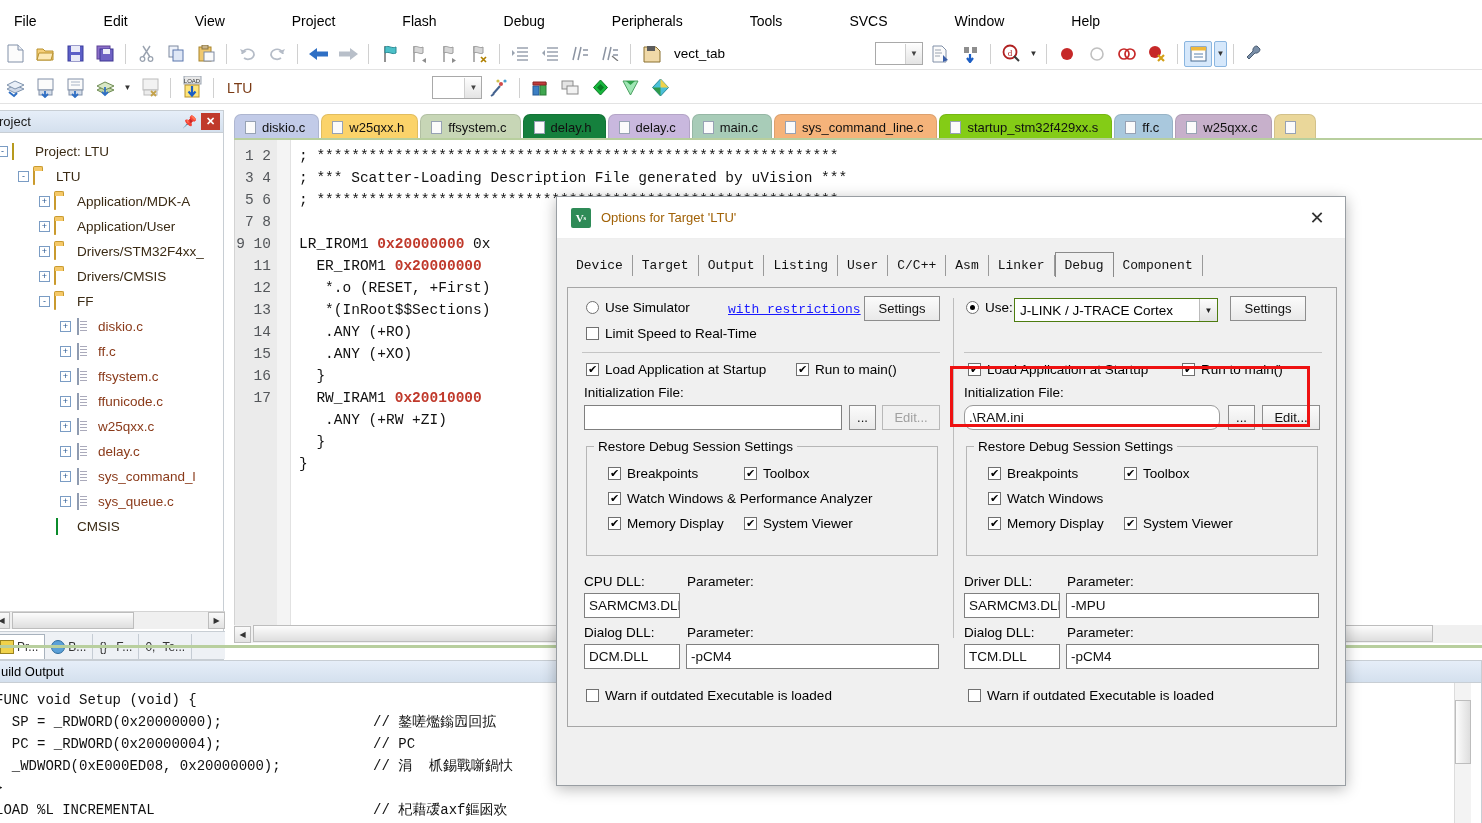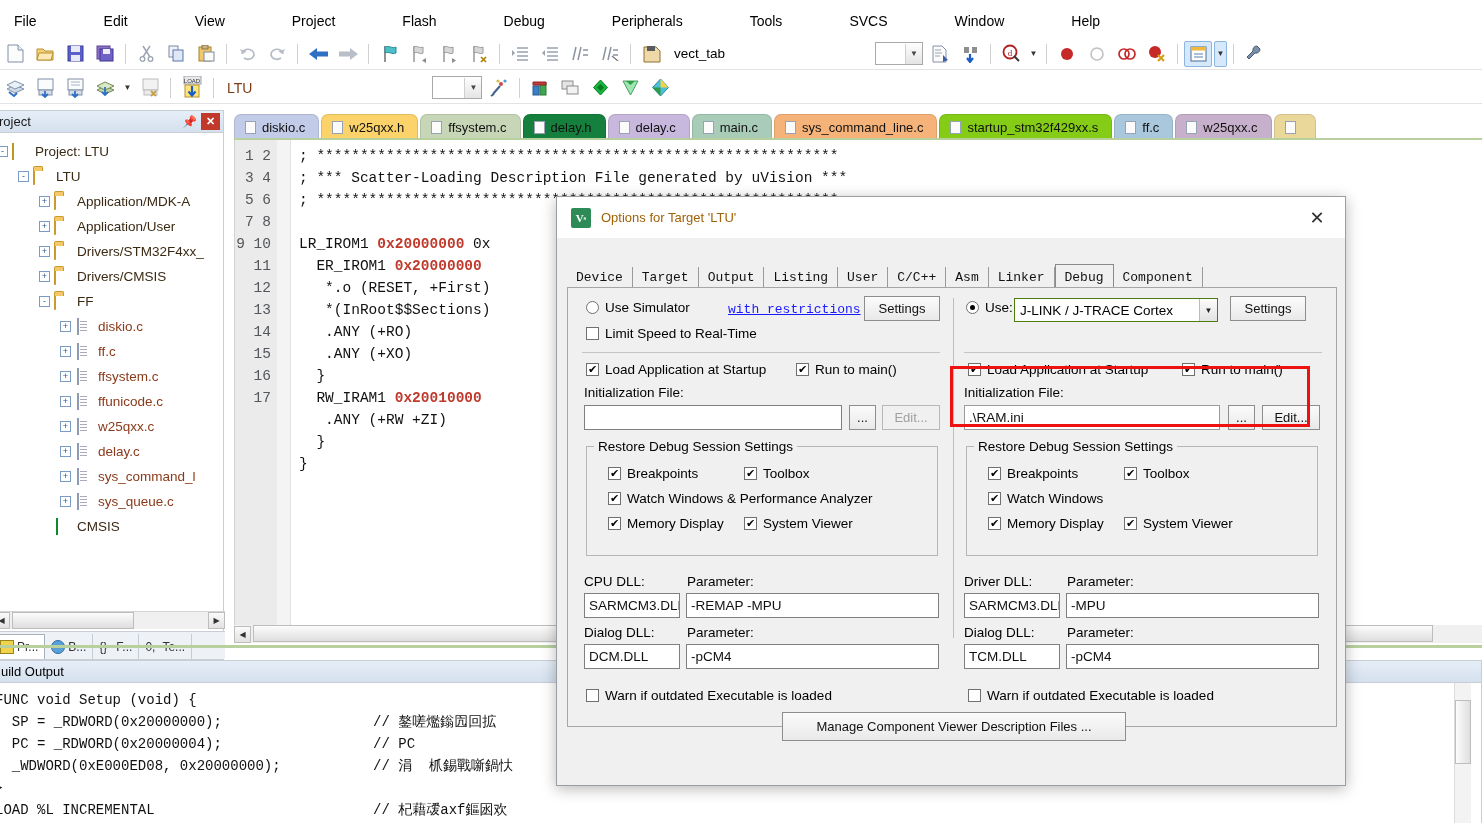--- a/index.html
+++ b/index.html
@@ -235,21 +235,21 @@
     font-family: "Liberation Serif", serif;
   }
   #dlg-title-text { font-size: 13px; color: #a16207; }
   #dlg-close {
     margin-left: auto; width: 44px; height: 38px; display: flex;
     align-items: center; justify-content: center; font-size: 18px; color: #333;
   }
 
   #dlg-tabs {
     display: flex; align-items: flex-end; height: 25px;
-    padding-left: 10px; margin-top: 24px;
+    padding-left: 10px; margin-top: 12px;
   }
   .dtab {
     height: 21px; padding: 0 9px; font-family: "Liberation Mono", monospace;
     font-size: 13px; color: #111; display: flex; align-items: center;
     border-right: 1px solid #9a9a9a; background: #f0f0f0; white-space: nowrap;
   }
   .dtab.active {
     background: #f0f0f0; height: 25px; border: 1px solid #8a8a8a;
     border-bottom: none; font-weight: normal; position: relative; top: 1px;
   }
@@ -934,21 +934,20 @@
         <span>Memory Display</span>
       </div>
       <div class="row" style="left:176px;top:228px;">
         <span class="chk">✔</span>
         <span>System Viewer</span>
       </div>
 
       <div class="lbl" style="left:16px;top:286px;">CPU DLL:</div>
       <div class="lbl" style="left:119px;top:286px;">Parameter:</div>
       <div class="tfield" style="left:16px;top:305px;width:96px;height:25px;">SARMCM3.DLL</div>
-      <div class="tfield" style="left:118px;top:305px;width:253px;height:25px;">-REMAP -MPU</div>
 
       <div class="lbl" style="left:16px;top:337px;">Dialog DLL:</div>
       <div class="lbl" style="left:119px;top:337px;">Parameter:</div>
       <div class="tfield" style="left:16px;top:356px;width:96px;height:25px;">DCM.DLL</div>
       <div class="tfield" style="left:118px;top:356px;width:253px;height:25px;">-pCM4</div>
 
       <div class="row" style="left:18px;top:400px;">
         <span class="chk"></span>
         <span>Warn if outdated Executable is loaded</span>
       </div>
@@ -970,21 +969,21 @@
       <div class="row" style="left:400px;top:74px;">
         <span class="chk">✔</span>
         <span>Load Application at Startup</span>
       </div>
       <div class="row" style="left:614px;top:74px;">
         <span class="chk">✔</span>
         <span>Run to main()</span>
       </div>
 
       <div class="lbl" style="left:396px;top:97px;">Initialization File:</div>
-      <div class="tfield flat" style="left:396px;top:117px;width:256px;height:25px;">.\RAM.ini</div>
+      <div class="tfield flat" style="left:396px;top:117px;width:256px;height:25px;border-radius:9px;">.\RAM.ini</div>
       <div class="btn" style="left:660px;top:117px;width:27px;height:25px;">...</div>
       <div class="btn" style="left:694px;top:117px;width:58px;height:25px;">Edit...</div>
 
       <div class="groupbox" style="left:398px;top:158px;width:352px;height:110px;"></div>
       <div class="grouptitle" style="left:406px;top:151px;">Restore Debug Session Settings</div>
       <div class="row" style="left:420px;top:178px;">
         <span class="chk">✔</span>
         <span>Breakpoints</span>
       </div>
       <div class="row" style="left:556px;top:178px;">
@@ -1012,20 +1011,19 @@
       <div class="lbl" style="left:396px;top:337px;">Dialog DLL:</div>
       <div class="lbl" style="left:499px;top:337px;">Parameter:</div>
       <div class="tfield" style="left:396px;top:356px;width:96px;height:25px;">TCM.DLL</div>
       <div class="tfield" style="left:498px;top:356px;width:253px;height:25px;">-pCM4</div>
 
       <div class="row" style="left:400px;top:400px;">
         <span class="chk"></span>
         <span>Warn if outdated Executable is loaded</span>
       </div>
 
-      <div class="btn" style="left:214px;top:424px;width:344px;height:29px;">Manage Component Viewer Description Files ...</div>
     </div>
 
   </div>
 
   <div id="red-box" style="border-color: rgb(238, 17, 17);"></div>
 
 </div>
 
 </body></html>

